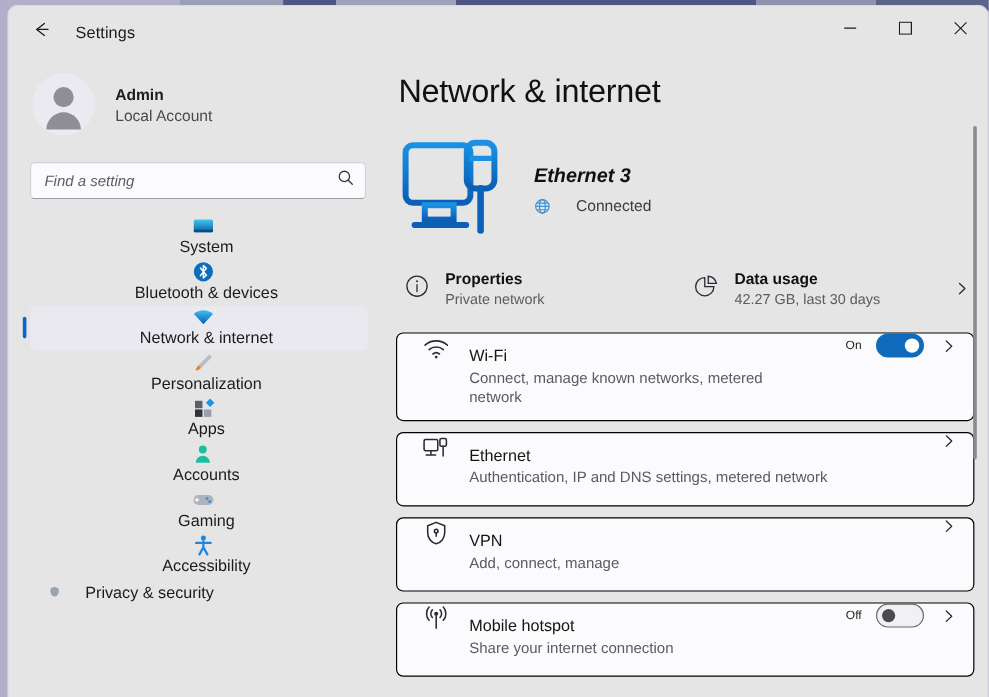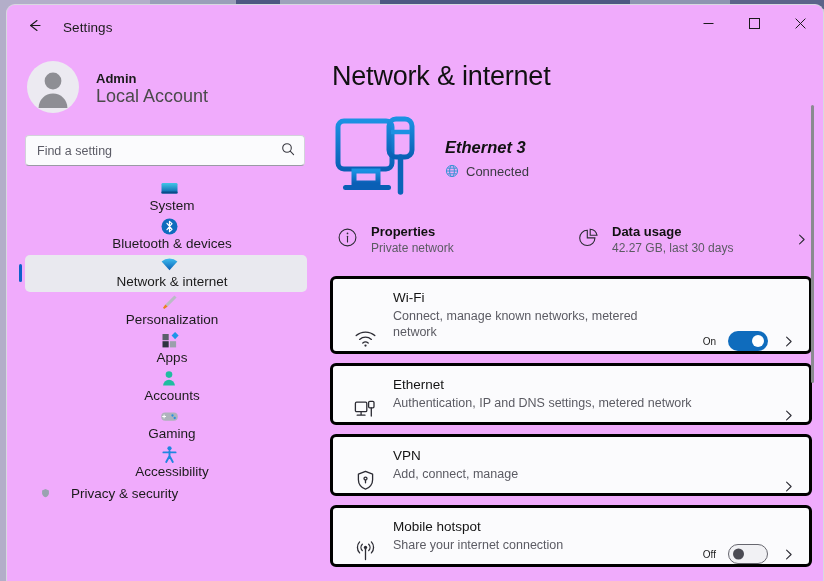--- a/index.html
+++ b/index.html
@@ -25,21 +25,21 @@
   .bg-band.b3 { left: 280px; width: 100px; background: #9da2ba; }
   .bg-band.b4 { left: 380px; width: 250px; background: #4e5782; }
   .bg-band.b5 { left: 630px; width: 100px; background: #8e94b0; }
   .bg-band.b6 { left: 730px; width: 94px; background: #5b6489; }
 
   
   .window {
     position: absolute;
     left: 6px; top: 4px;
     width: 818px; height: 577px;
-    background: #f0abfc;
+    background: #e5e5e5;
     border-radius: 9px 9px 0 0;
     border: 1px solid #d8d8e0;
     border-bottom: none;
     overflow: hidden;
   }
 
   
   .titlebar {
     position: absolute; top: 0; left: 0; right: 0;
     height: 44px;
@@ -76,36 +76,36 @@
     padding: 12px 0 14px 20px;
   }
   .avatar {
     width: 52px; height: 52px; border-radius: 50%;
     background: #eceaf1;
     display: flex; align-items: flex-end; justify-content: center;
     overflow: hidden; flex: none;
   }
   .acct-text { margin-left: 17px; }
   .acct-name { font-size: 13px; font-weight: bold; color: #1b1b1b; line-height: 17px; }
-  .acct-sub  { font-size: 18px; color: #4a4a4a; line-height: 17px; margin-top: 1px; }
+  .acct-sub  { font-size: 13px; color: #4a4a4a; line-height: 17px; margin-top: 1px; }
 
   .searchwrap {
     margin: 8px 16px 0 18px;
     height: 31px;
     background: #fbfbfd;
     border: 1px solid #d2d2da;
     border-bottom: 1px solid #9a9aa5;
     border-radius: 4px;
     display: flex; align-items: center;
     padding: 0 9px 0 11px;
   }
   .searchwrap input {
     flex: 1; border: none; outline: none; background: transparent;
     font-family: "Liberation Sans", sans-serif;
-    font-size: 12.5px; color: #1b1b1b;
+    font-size: 12.5px; color: #1b1b1b; font-style: italic;
   }
   .searchwrap input::placeholder { color: #5c5c66; }
 
   .navlist { margin-top: 13px; }
   .navitem {
     position: relative;
     height: 37px;
     margin: 0 14px 1px 18px;
     border-radius: 5px;
     display: flex; align-items: center;
@@ -145,21 +145,21 @@
     display: flex; align-items: center;
     margin: 21px 0 0 14px;
   }
   .hero-text { margin-left: 18px; }
   .hero-name { font-size: 16.5px; font-weight: bold; color: #111; font-style: italic; }
   .hero-status {
     display: flex; align-items: center;
     margin-top: 7px;
   }
   .hero-status span {
-    margin-left: 7px;
+    margin-left: 21px;
     font-size: 13px; color: #3b3b42;
   }
 
   .quickrow {
     display: flex;
     margin: 14px 0 0 9px;
     padding-right: 11px;
   }
   .quickitem {
     display: flex; align-items: center;
@@ -168,24 +168,24 @@
   }
   .quick-texts { margin-left: 13px; flex: 1; }
   .quick-title { font-size: 13px; font-weight: bold; color: #111; }
   .quick-sub { font-size: 12px; color: #5b5b63; margin-top: 2px; }
 
   .cards {
     margin: 14px 11px 0 9px;
   }
   .card {
     background: #fbfbfd;
-    border: 3px solid #000000;
+    border: 1px solid #000000;
     border-radius: 6px;
     margin-bottom: 9px;
-    display: flex; align-items: flex-end;
+    display: flex; align-items: flex-start;
     padding: 0 14px 0 12px;
     min-height: 62px;
     cursor: pointer;
   }
   .card-icon {
     width: 40px; flex: none;
     display: flex; align-items: center; justify-content: center;
   }
   .card-texts { flex: 1; padding: 11px 10px 11px 8px; }
   .card-title { font-size: 13.5px; color: #141414; }

